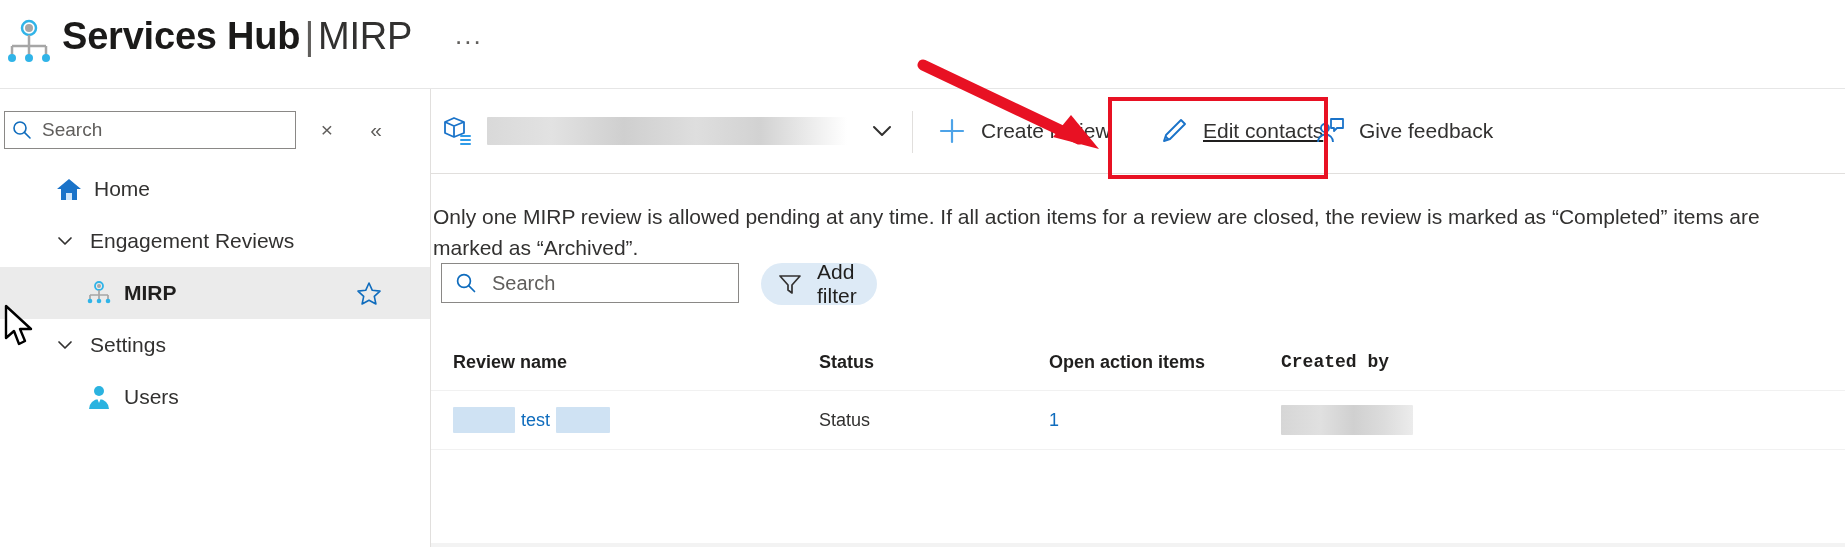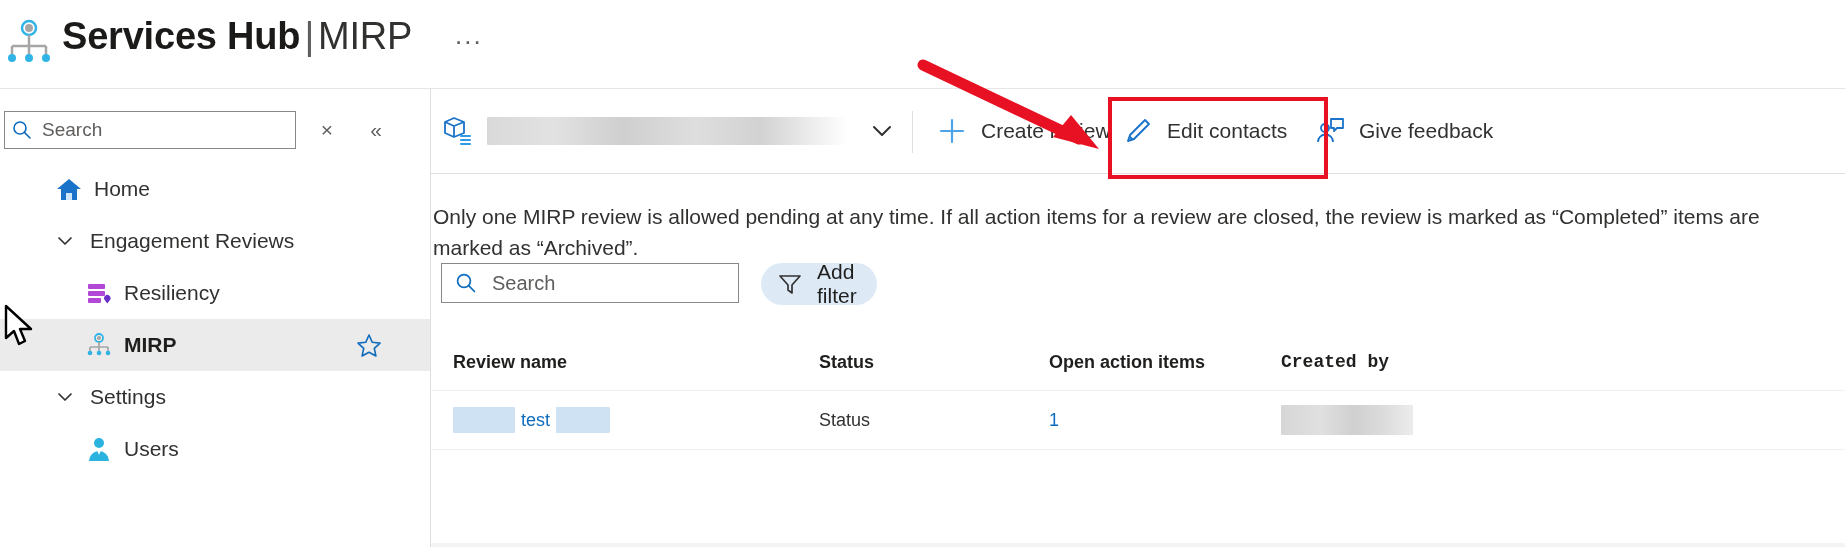--- a/index.html
+++ b/index.html
@@ -251,21 +251,21 @@
     align-items: center;
     justify-content: center;
     color: #0f6cbd;
   }
   .cmd-btn .cb-label {
     margin-left: 14px;
     font-size: 21px;
     color: #323130;
   }
   #btn-create { left: 506px; }
-  #btn-edit   { left: 692px; }
+  #btn-edit   { left: 728px; text-decoration: underline; }
   #btn-feedback { left: 884px; }
 
   .highlight-box {
     position: absolute;
     left: 677px;
     top: 8px;
     width: 220px;
     height: 82px;
     border: 4px solid #e81123;
     box-sizing: border-box;
@@ -436,31 +436,20 @@
 
       <div class="nav-item">
         <span class="nav-chev">
           <svg viewBox="0 0 22 22" width="22" height="22">
             <path d="M5 8 L11 14 L17 8" fill="none" stroke="#323130" stroke-width="1.7" stroke-linecap="round" stroke-linejoin="round"></path>
           </svg>
         </span>
         <span class="nav-label">Engagement Reviews</span>
       </div>
 
-      <div class="nav-item">
-        <span class="nav-icon indent">
-          <svg viewBox="0 0 28 28" width="28" height="28">
-            <rect x="3" y="5" width="17" height="5" rx="1" fill="#b149d6"></rect>
-            <rect x="3" y="12" width="17" height="5" rx="1" fill="#b149d6"></rect>
-            <rect x="3" y="19" width="13" height="5" rx="1" fill="#b149d6"></rect>
-            <path d="M20 17 a3.2 3.2 0 0 1 4.6 0 a3.2 3.2 0 0 1 0 4.4 L22.3 24.4 L20 21.4 a3.2 3.2 0 0 1 0 -4.4 Z" fill="#6b2fc9"></path>
-          </svg>
-        </span>
-        <span class="nav-label">Resiliency</span>
-      </div>
 
       <div class="nav-item selected">
         <span class="nav-icon indent">
           <svg viewBox="0 0 28 28" width="28" height="28">
             <circle cx="14" cy="7" r="4" fill="none" stroke="#30b4e8" stroke-width="1.8"></circle>
             <circle cx="14" cy="7" r="2" fill="#a6a6a6"></circle>
             <path d="M14 11 V16 M5 16 H23 M5 16 V20 M14 16 V20 M23 16 V20" stroke="#a6a6a6" stroke-width="1.7" fill="none"></path>
             <circle cx="5" cy="22" r="2.3" fill="#30b4e8"></circle>
             <circle cx="14" cy="22" r="2.3" fill="#30b4e8"></circle>
             <circle cx="23" cy="22" r="2.3" fill="#30b4e8"></circle>

